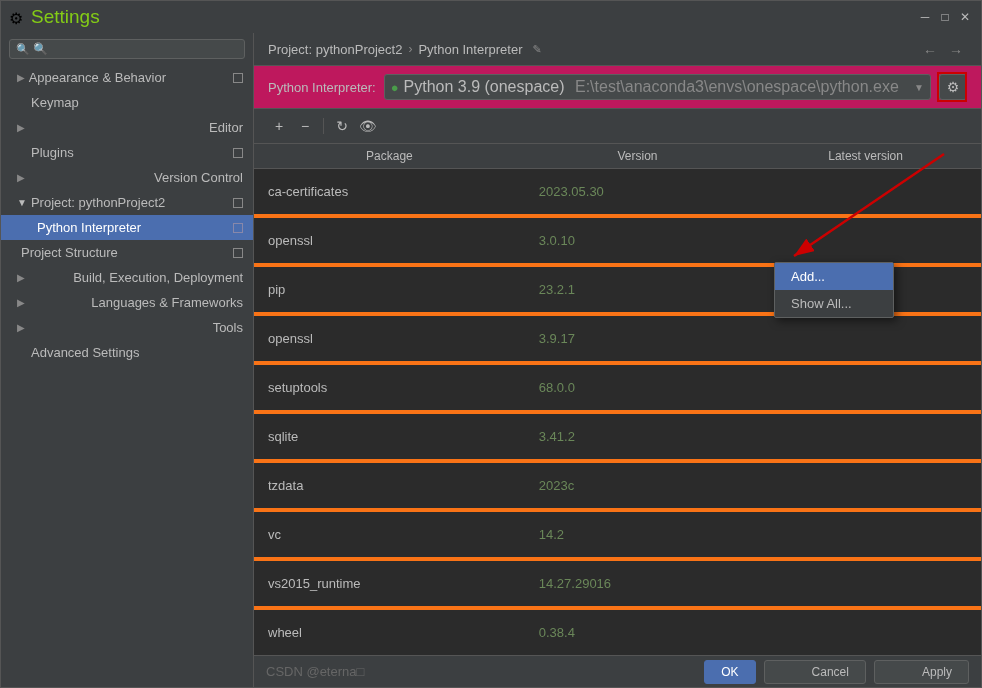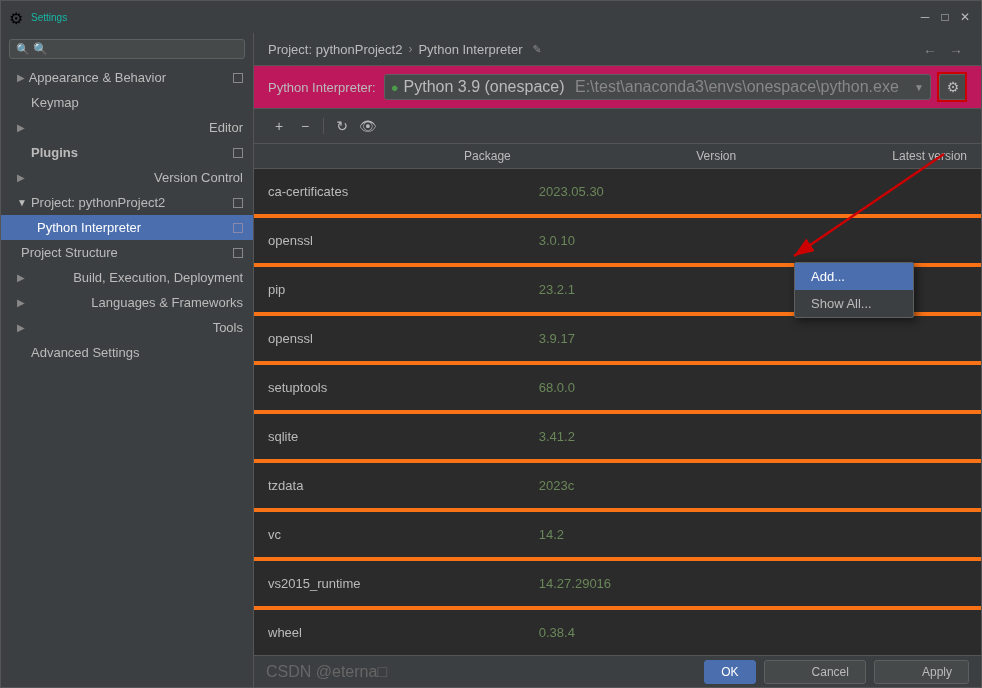--- a/index.html
+++ b/index.html
@@ -6,21 +6,21 @@
     body { width: 982px; height: 688px; overflow: hidden; background: #3c3f41; }
 
     .window { width: 982px; height: 688px; display: flex; flex-direction: column; background: #3c3f41; border: 1px solid #555; }
 
     .title-bar {
       display: flex; align-items: center; justify-content: space-between;
       background: #3c3f41; padding: 0 8px; height: 32px; flex-shrink: 0;
     }
     .title-bar-left { display: flex; align-items: center; gap: 6px; }
     .title-bar-icon { width: 16px; height: 16px; }
-    .title-bar-title { color: #14b8a6; font-size: 10px; }
+    .title-bar-title { color: #84cc16; font-size: 19px; }
     .title-bar-controls { display: flex; gap: 4px; }
     .title-bar-btn { width: 16px; height: 16px; display: flex; align-items: center; justify-content: center; color: #bbb; font-size: 12px; cursor: pointer; }
 
     .content { display: flex; flex: 1; overflow: hidden; }
 
     
     .sidebar {
       width: 253px; background: #3c3f41; flex-shrink: 0;
       display: flex; flex-direction: column; overflow-y: auto;
       border-right: 1px solid #555;
@@ -85,21 +85,21 @@
     }
     .toolbar-btn {
       width: 22px; height: 22px; display: flex; align-items: center; justify-content: center;
       color: #bbb; font-size: 14px; cursor: pointer; border-radius: 3px;
     }
     .toolbar-sep { width: 1px; height: 16px; background: #555; margin: 0 3px; }
 
     .packages-area { flex: 1; overflow-y: auto; position: relative; }
     .packages-table { width: 100%; border-collapse: collapse; }
     .packages-table th {
-      text-align: right; padding: 5px 14px; color: #bbb; font-size: 12px;
+      text-align: center; padding: 5px 14px; color: #bbb; font-size: 12px;
       font-weight: normal; background: #3c3f41; border-bottom: 1px solid #555;
       position: sticky; top: 0; z-index: 1;
     }
     .packages-table td { padding: 15px 14px; color: #6a8759; font-size: 13px; border-bottom: 4px solid #f97316; }
     .packages-table td:first-child { color: #bbb; }
     .pkg-version { color: #6a8759; }
     .col-latest { text-align: left; }
 
     .corner-icon { position: absolute; top: 6px; right: 8px; color: #555; font-size: 16px; }
 
@@ -118,21 +118,21 @@
       height: 32px; background: #3c3f41; border-top: 1px solid #555;
       display: flex; align-items: center; justify-content: flex-end;
       padding: 0 12px; gap: 8px; flex-shrink: 0;
     }
     .bottom-btn {
       padding: 4px 16px; font-size: 12px; border-radius: 3px; cursor: pointer;
       border: 1px solid #5e6060;
     }
     .bottom-btn.primary { background: #4b6eaf; color: #fff; border-color: #4b6eaf; }
     .bottom-btn.secondary { background: #45494a; color: #bbb; padding-left: 47px; }
-    .watermark { color: #666; font-size: 16px; margin-right: auto; }
+    .watermark { color: #666; font-size: 13px; margin-right: auto; }
   </style>
 </head>
 <body>
 
 <div class="window">
 
   <div class="title-bar">
     <div class="title-bar-left">
       <span class="title-bar-icon">⚙</span>
       <span class="title-bar-title">Settings</span>
@@ -161,21 +161,21 @@
       <div class="nav-item">
         <span style="padding-left:14px;">Keymap</span>
       </div>
 
       <div class="nav-item has-indicator">
         <span class="arrow">▶</span>
         <span>Editor</span>
       </div>
 
       <div class="nav-item has-indicator">
-        <span style="padding-left:14px;font-weight:bold;">Plugins</span>
+        <span style="padding-left:14px;">Plugins</span>
         <span class="indicator"></span>
       </div>
 
       <div class="nav-item has-indicator">
         <span class="arrow">▶</span>
         <span>Version Control</span>
       </div>
 
       <div class="nav-item has-indicator">
         <span class="arrow" style="color:#bbb;">▼</span>
@@ -308,21 +308,21 @@
               <tr>
       <td>wheel</td>
       <td class="pkg-version">0.38.4</td>
       <td></td>
     </tr>
             </tbody>
         </table>
 
         <span class="corner-icon">⤢</span>
 
-        <div class="context-menu" id="context-menu" style="position:absolute; top:118px; left:540px;">
+        <div class="context-menu" id="context-menu" style="position:absolute; top:118px; left:520px;">
           <div class="context-menu-item highlighted">Add...</div>
           <div class="context-menu-item">Show All...</div>
         </div>
 
         <svg style="position:absolute; top:0; left:0; width:100%; height:100%; pointer-events:none; z-index:150;">
 
           <defs>
             <marker id="arrowhead" markerWidth="8" markerHeight="6" refX="8" refY="3" orient="auto">
               <polygon points="0 0, 8 3, 0 6" fill="#cc0000"></polygon>
             </marker>

